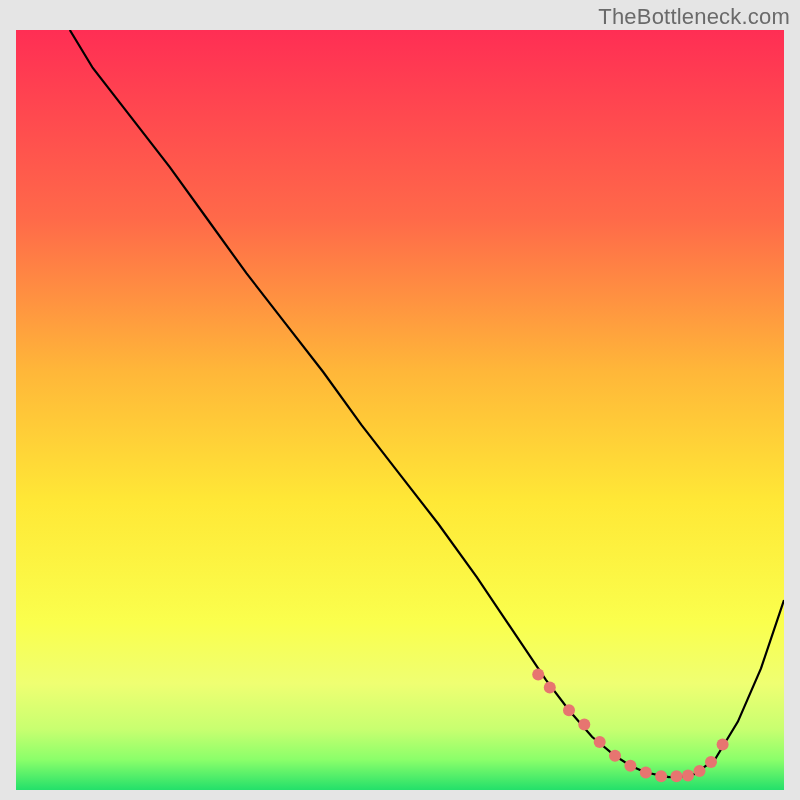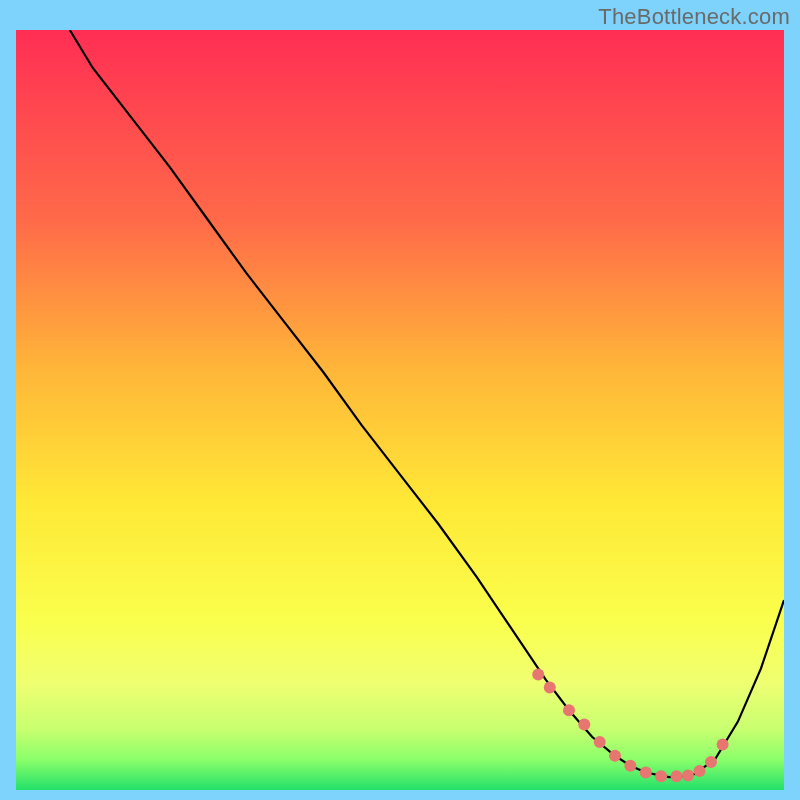--- a/index.html
+++ b/index.html
@@ -1,21 +1,21 @@
 <!DOCTYPE html>
 <html><head>
 <meta charset="utf-8">
 <style>
   * { margin: 0; padding: 0; box-sizing: border-box; }
   html, body { width: 800px; height: 800px; overflow: hidden; }
   .chart-container {
     position: relative;
     width: 800px;
     height: 800px;
-    background: #7dd3fc;
+    background: #e5e5e5;
   }
   .watermark {
     position: absolute;
     top: 4px;
     right: 10px;
     font-family: Arial, Helvetica, sans-serif;
     font-size: 22px;
     color: #6a6a6a;
     font-weight: 400;
     letter-spacing: 0.2px;

